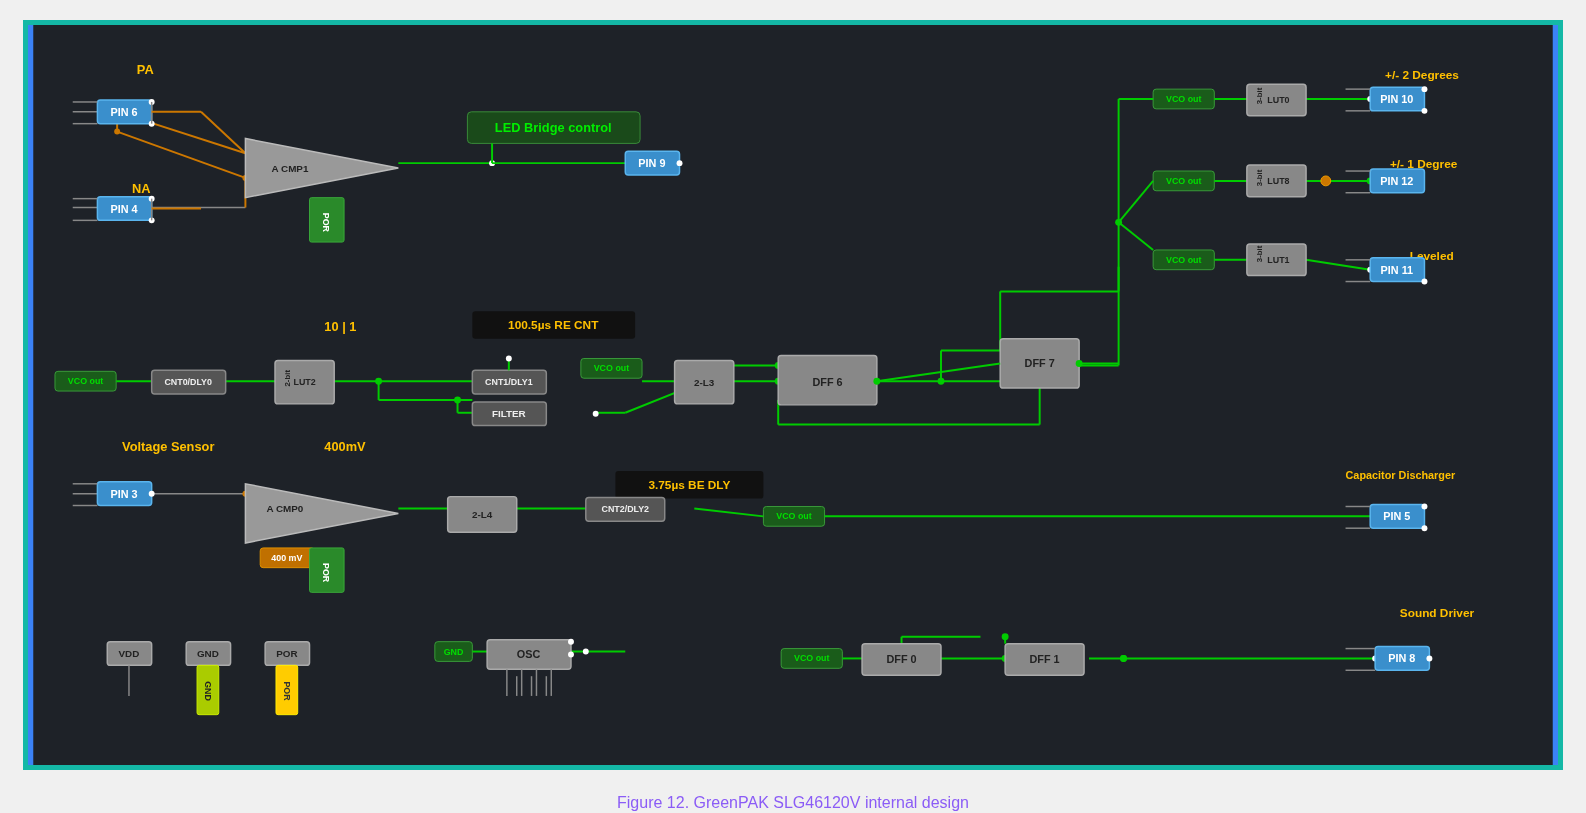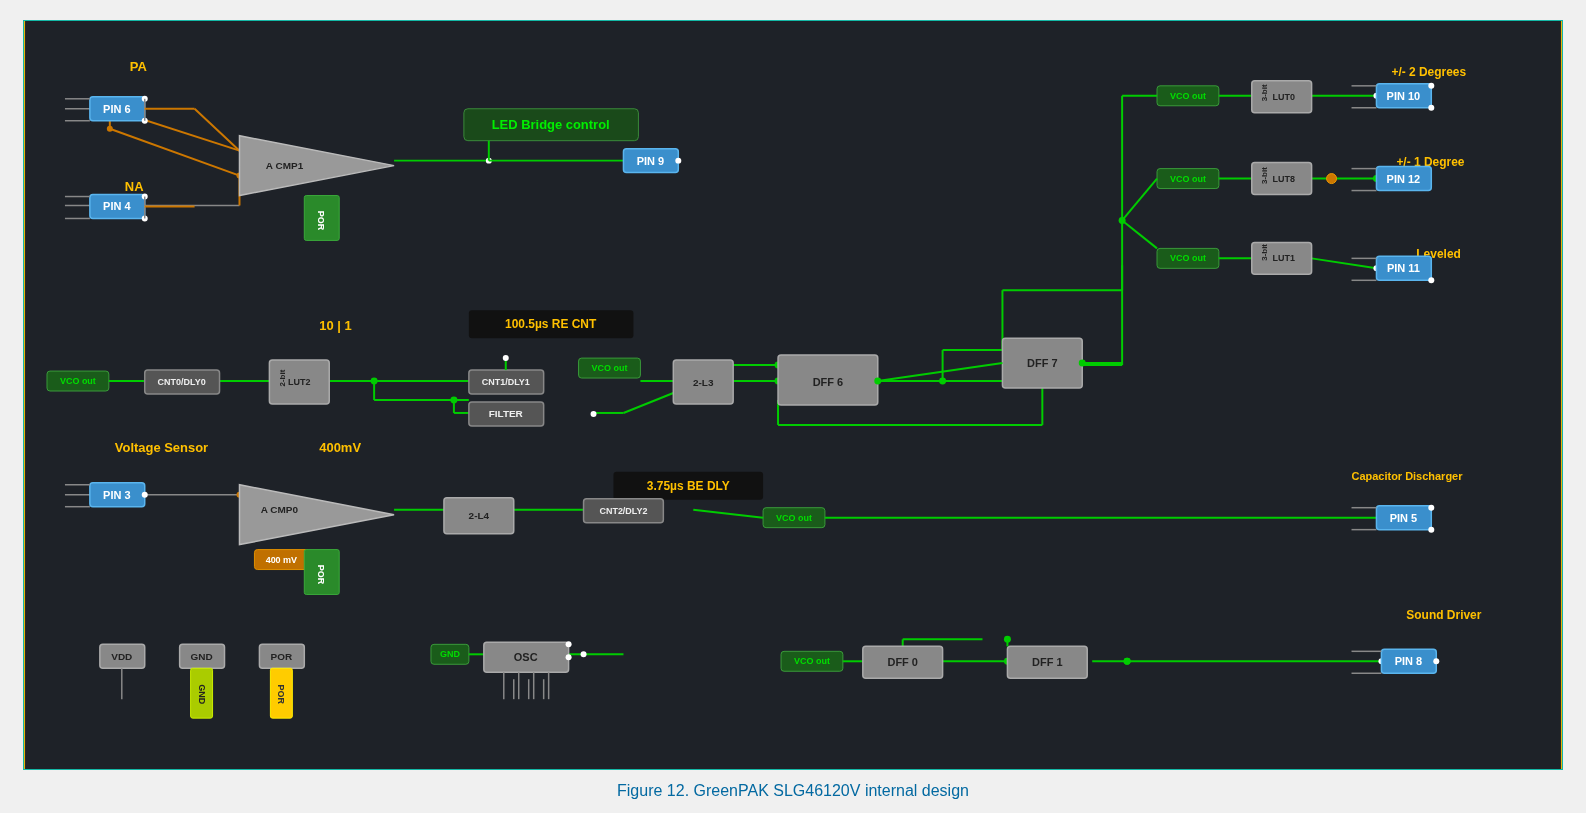--- a/index.html
+++ b/index.html
@@ -5,31 +5,31 @@
     * { box-sizing: border-box; margin: 0; padding: 0; }
     body {
       background: #f0f0f0;
       font-family: Arial, sans-serif;
       display: flex;
       flex-direction: column;
       align-items: center;
       padding: 20px;
     }
     .diagram-container {
-      background: #eab308;
+      background: #3b82f6;
       width: 1540px;
       height: 750px;
       position: relative;
-      border: 1px solid #14b8a6;
+      border: 5px solid #14b8a6;
       overflow: hidden;
     }
     .figure-caption {
-      color: #0369a1;
+      color: #8b5cf6;
       font-size: 16px;
-      margin-top: 12px;
+      margin-top: 24px;
       text-align: center;
     }
 
     
     .diagram-svg {
       position: absolute;
       top: 0; left: 0;
       width: 100%; height: 100%;
     }
     .lbl-yellow-text { fill: #ffc000; font-size: 13px; font-weight: bold; }

